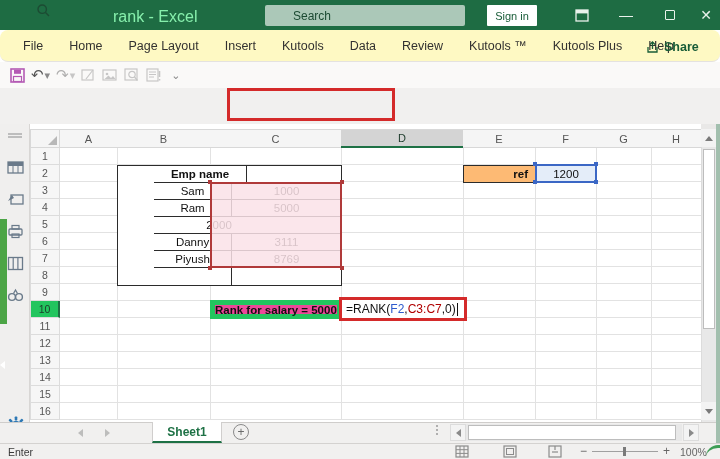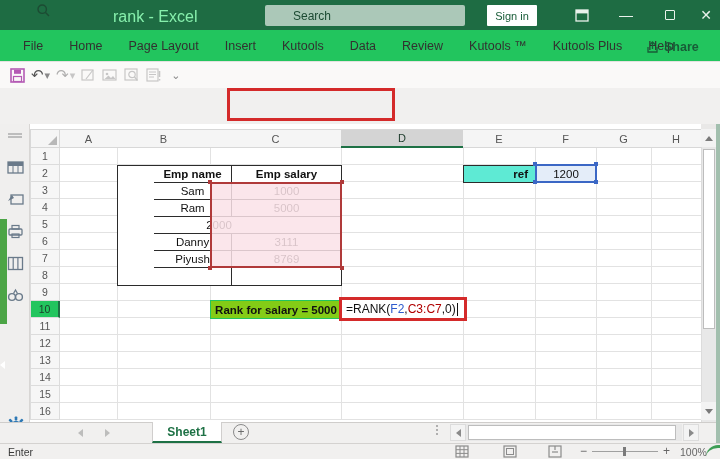--- a/index.html
+++ b/index.html
@@ -15,21 +15,21 @@
   #search-icon { position:absolute; left:36px; top:3px; }
   #signin-btn { left:487px; top:5px; width:50px; height:21px; background:#fff; color:#185c37; font-size:11px; display:flex; align-items:center; justify-content:center; border-radius:1px; }
   .win-glyph { color:#eaf2ec; font-size:14px; display:flex; align-items:center; justify-content:center; width:28px; height:30px; }
   #ribbon-opts-icon { left:568px; top:0; }
   #min-btn  { left:612px; top:0; }
   #max-btn  { left:656px; top:0; }
   #close-btn{ left:692px; top:0; }
   .max-sq { width:10px; height:10px; border:1.4px solid #eaf2ec; border-radius:1px; }
 
   
-  #ribbon { left:0; top:30px; width:720px; height:32px; background:#22c55e; border-bottom:1px solid #e4e2e0; display:flex; align-items:center; padding-left:10px; }
+  #ribbon { left:0; top:30px; width:720px; height:32px; background:#fef9c3; border-bottom:1px solid #e4e2e0; display:flex; align-items:center; padding-left:10px;border-radius:8px; }
   .rtab { font-size:12.5px; color:#323130; padding:0 13px; height:32px; display:flex; align-items:center; white-space:nowrap; }
   #share-btn { position:absolute; left:638px; top:35px; height:24px; display:flex; align-items:center; gap:5px; color:#185c37; font-size:12.5px; font-weight:bold; padding:0 8px; }
 
   
   #qat { left:0; top:62px; width:720px; height:26px; background:#faf9f8; display:flex; align-items:center; gap:6px; padding-left:10px; }
   .qat-item { display:flex; align-items:center; gap:1px; color:#6e6e6e; }
   .qat-arrow { font-size:11px; color:#8a8a8a; font-family:"DejaVu Sans",sans-serif; }
   .dim { opacity:.45; }
 
   
@@ -74,25 +74,25 @@
   .trow:last-child { border-bottom:none; }
   .tcell-b { width:93px; border-right:1px solid #2b2b2b; display:flex; align-items:center; justify-content:center; font-size:11.5px; color:#111; }
   .tcell-c { width:130px; display:flex; align-items:center; justify-content:center; font-size:11.5px; color:#111; }
   .thead { font-weight:bold; }
   #range-red { left:210px; top:182px; width:132px; height:86px; background:rgba(250,226,231,0.85); border:2px solid #b03a3a; z-index:3; }
   .handle { position:absolute; width:4px; height:4px; z-index:4; }
   .h-red { background:#b03a3a; }
   .h-blue { background:#3b67c5; }
 
   
-  #ref-cell { left:463px; top:165px; width:73px; height:18px; border:1px solid #2b2b2b; background:#5eead4; display:flex; align-items:center; justify-content:flex-end; padding-right:7px; font-weight:bold; font-size:11.5px; color:#111; z-index:2; }
+  #ref-cell { left:463px; top:165px; width:73px; height:18px; border:1px solid #2b2b2b; background:#fdba74; display:flex; align-items:center; justify-content:flex-end; padding-right:7px; font-weight:bold; font-size:11.5px; color:#111; z-index:2; }
   #ref-value { left:535px; top:164px; width:62px; height:19px; background:#e4edf9; border:2px solid #3b67c5; display:flex; align-items:center; justify-content:center; font-size:11.5px; color:#111; z-index:2; }
 
   
-  #rank-label { left:210px; top:300px; width:132px; height:19px; border:1px solid #22c55e; background:#84cc16; display:flex; align-items:center; justify-content:center; font-weight:bold; font-size:11.5px; color:#111; z-index:2; }
+  #rank-label { left:210px; top:300px; width:132px; height:19px; border:5px solid #22c55e; background:#ec4899; display:flex; align-items:center; justify-content:flex-start; font-weight:bold; font-size:11.5px; color:#111; z-index:2; }
   #rank-redbox { left:339px; top:297px; width:128px; height:24px; z-index:5; background:#fff; display:flex; align-items:center; padding-left:4px; font-size:12px; color:#111; white-space:nowrap; }
   .cursor-bar { display:inline-block; width:1px; height:13px; background:#111; margin-left:1px; vertical-align:middle; }
 
   
   #vscroll { left:701px; top:129px; width:16px; height:293px; background:#e8e8e8; border-left:1px solid #dcdcdc; }
   #vscroll-up { left:701px; top:129px; width:16px; height:18px; background:#f3f3f3; display:flex; align-items:center; justify-content:center; }
   #vscroll-thumb { left:703px; top:149px; width:12px; height:180px; background:#fff; border:1px solid #bdbdbd; }
   #vscroll-down { left:701px; top:402px; width:16px; height:18px; background:#f3f3f3; display:flex; align-items:center; justify-content:center; }
   .tri-up { width:0; height:0; border-left:4px solid transparent; border-right:4px solid transparent; border-bottom:5px solid #7a7a7a; }
   .tri-down { width:0; height:0; border-left:4px solid transparent; border-right:4px solid transparent; border-top:5px solid #7a7a7a; }
@@ -333,21 +333,20 @@
       <div class="vline" style="left: 463px;"></div>
       <div class="vline" style="left: 535px;"></div>
       <div class="vline" style="left: 596px;"></div>
       <div class="vline" style="left: 651px;"></div>
       <div class="vline" style="left: 701px;"></div>
     </div>
 
   <div id="emp-table" class="abs">
       <div class="trow thead">
         <div class="tcell-b">Emp name</div>
-        <div class="tcell-c">Emp salary</div>
       </div>
       <div class="trow">
         <div class="tcell-b">Sam</div>
         <div class="tcell-c">1000</div>
       </div>
       <div class="trow">
         <div class="tcell-b">Ram</div>
         <div class="tcell-c">5000</div>
       </div>
       <div class="trow">

